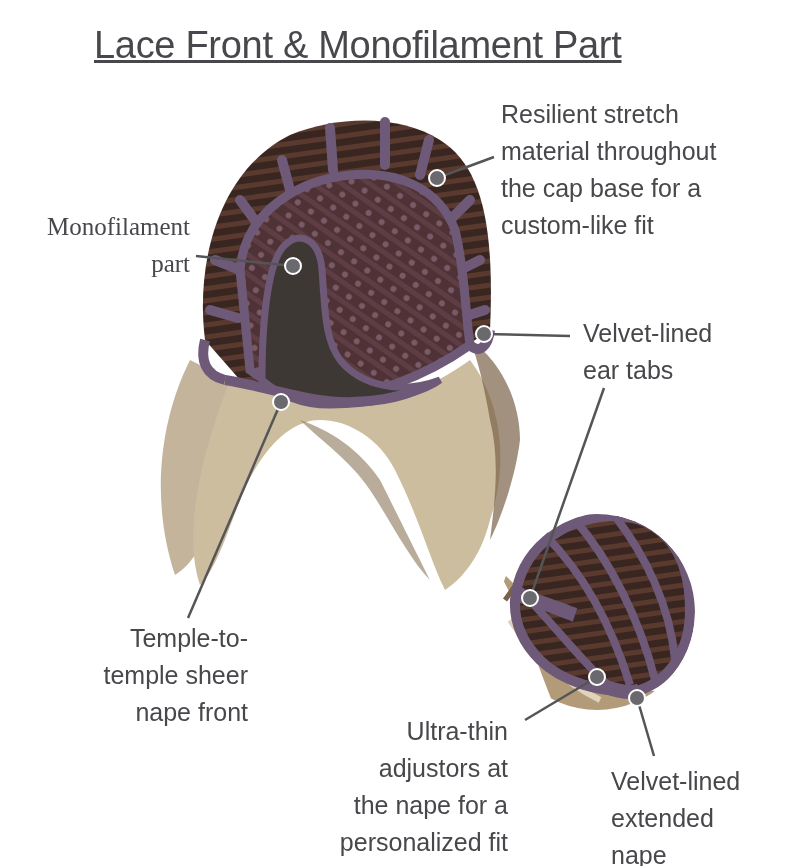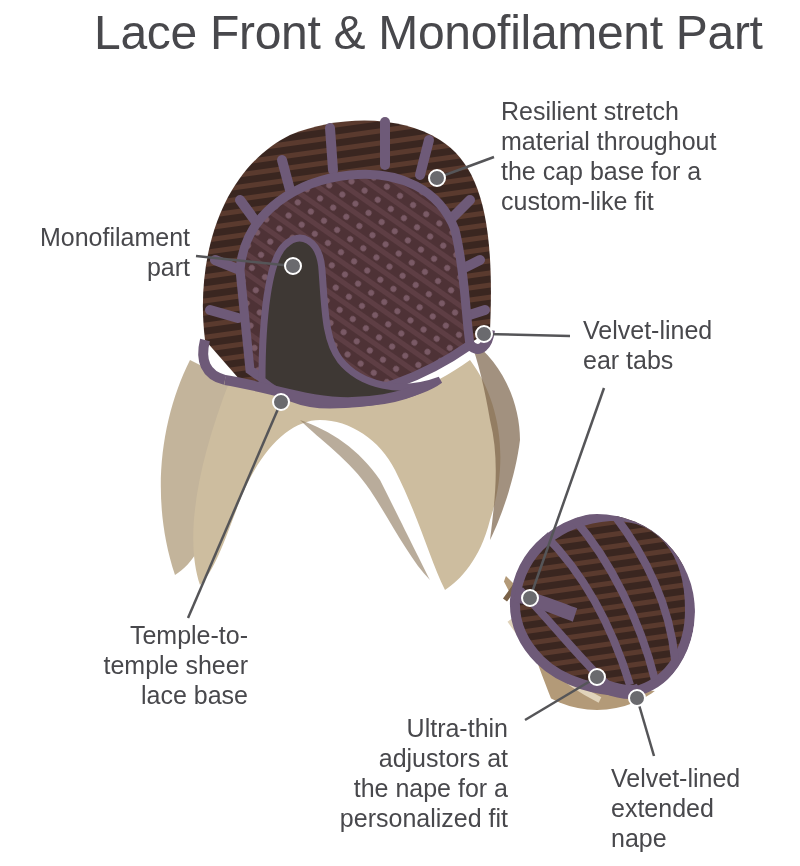--- a/index.html
+++ b/index.html
@@ -1,20 +1,20 @@
 <!DOCTYPE html>
 <html><head>
   <meta charset="utf-8">
   <style>
     html, body { margin: 0; padding: 0; background: #ffffff; }
     body { width: 800px; height: 866px; position: relative; overflow: hidden;
            font-family: "Liberation Sans", sans-serif; color: #444448; }
-    .title { position: absolute; left: 94px; top: 10px; font-size: 48px; line-height: 46px;
-             color: #48484c; white-space: nowrap; letter-spacing: -0.3px; }
-    .label { position: absolute; font-size: 25px; line-height: 30px; color: #48484c; white-space: pre-line; }
+    .title { position: absolute; left: 94px; top: 22px; font-size: 38px; line-height: 46px;
+             color: #48484c; white-space: nowrap; letter-spacing: -0.3px; text-decoration: underline; }
+    .label { position: absolute; font-size: 25px; line-height: 37px; color: #48484c; white-space: pre-line; }
     .right { text-align: right; }
     svg.art { position: absolute; left: 0; top: 0; }
   </style>
 </head>
 <body>
 
 <div class="title">Lace Front &amp; Monofilament Part</div>
 
 <svg class="art" width="800" height="866" viewBox="0 0 800 866">
   <defs>
@@ -92,30 +92,30 @@
     <circle cx="293" cy="266" r="8"></circle>
     <circle cx="437" cy="178" r="8"></circle>
     <circle cx="484" cy="334" r="8"></circle>
     <circle cx="530" cy="598" r="8"></circle>
     <circle cx="281" cy="402" r="8"></circle>
     <circle cx="597" cy="677" r="8"></circle>
     <circle cx="637" cy="698" r="8"></circle>
   </g>
 </svg>
 
-<div class="label right" style="left:10px; top:222px; width:180px;">Monofilament
+<div class="label right" style="left:10px; top:208px; width:180px;font-family:Liberation Serif, serif;">Monofilament
 part</div>
 <div class="label" style="left:501px; top:96px; width:280px;">Resilient stretch
 material throughout
 the cap base for a
 custom-like fit</div>
 <div class="label" style="left:583px; top:315px; width:200px;">Velvet-lined
 ear tabs</div>
 <div class="label right" style="left:60px; top:620px; width:188px;">Temple-to-
 temple sheer
-lace base</div>
+nape front</div>
 <div class="label right" style="left:270px; top:713px; width:238px;">Ultra-thin
 adjustors at
 the nape for a
 personalized fit</div>
 <div class="label" style="left:611px; top:763px; width:180px;">Velvet-lined
 extended
 nape</div>
 
 </body></html>

